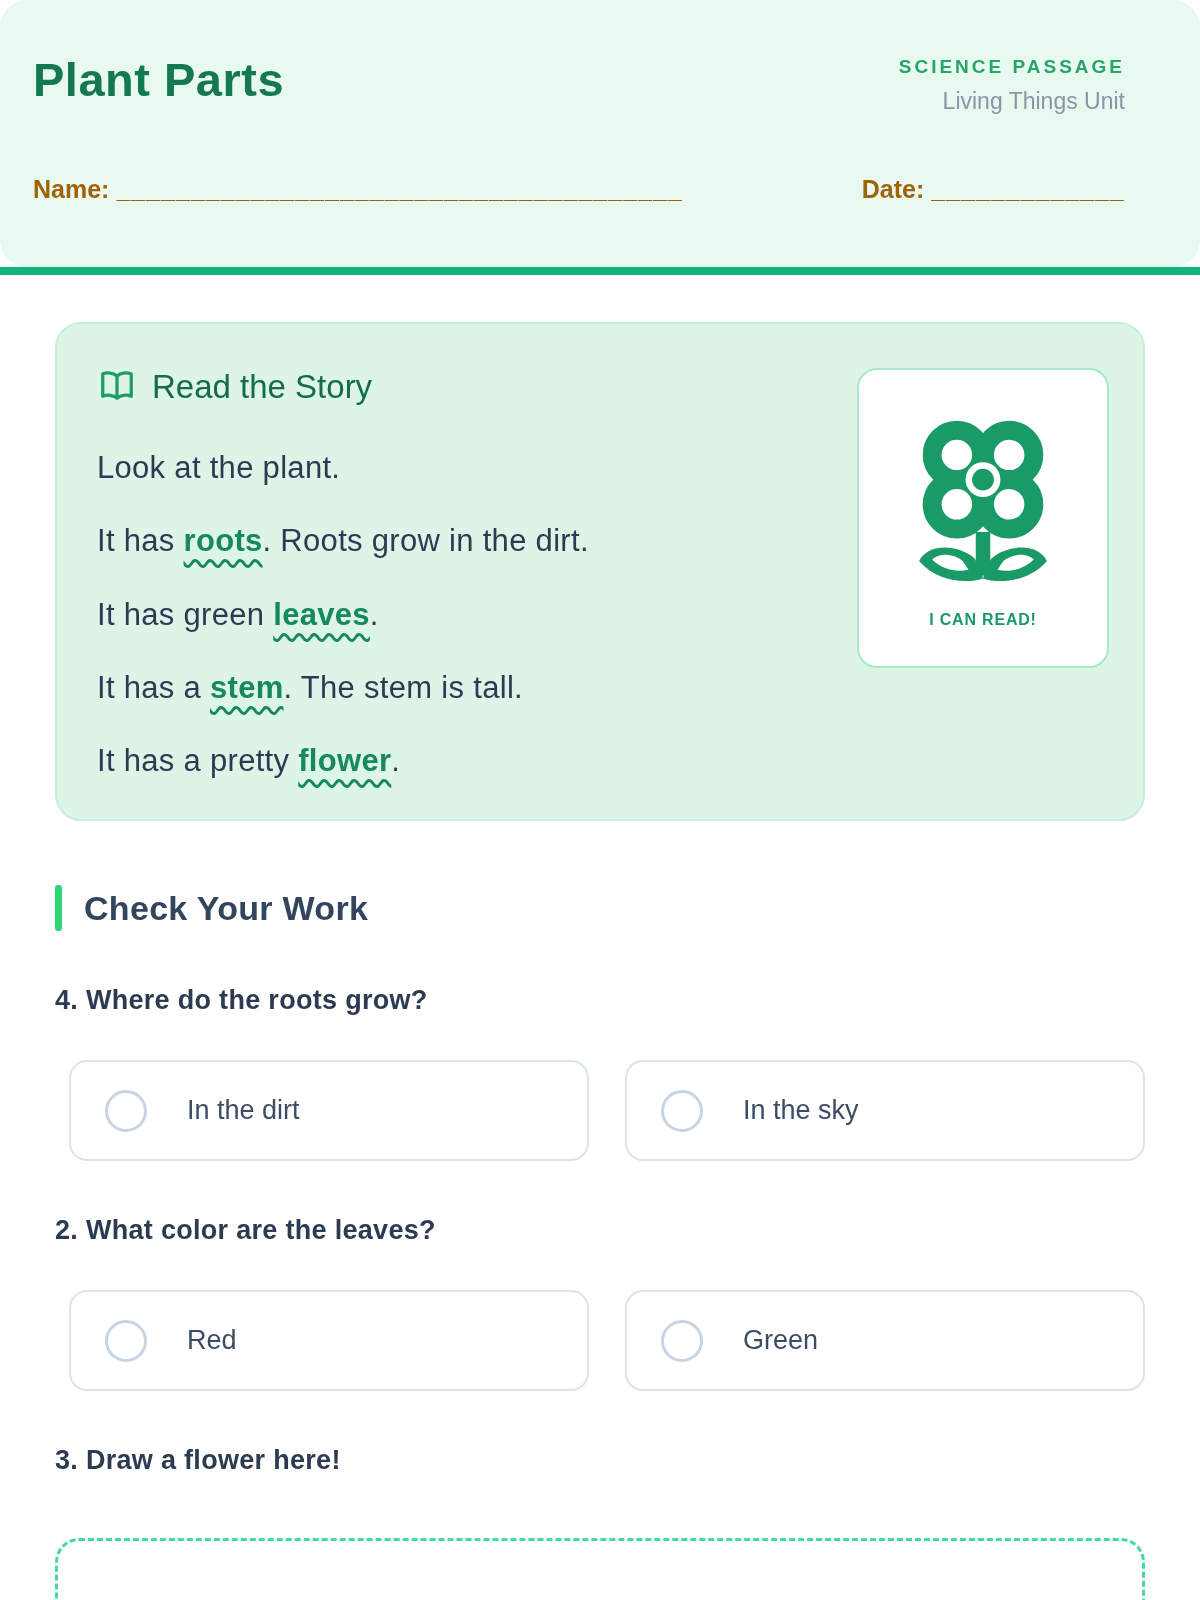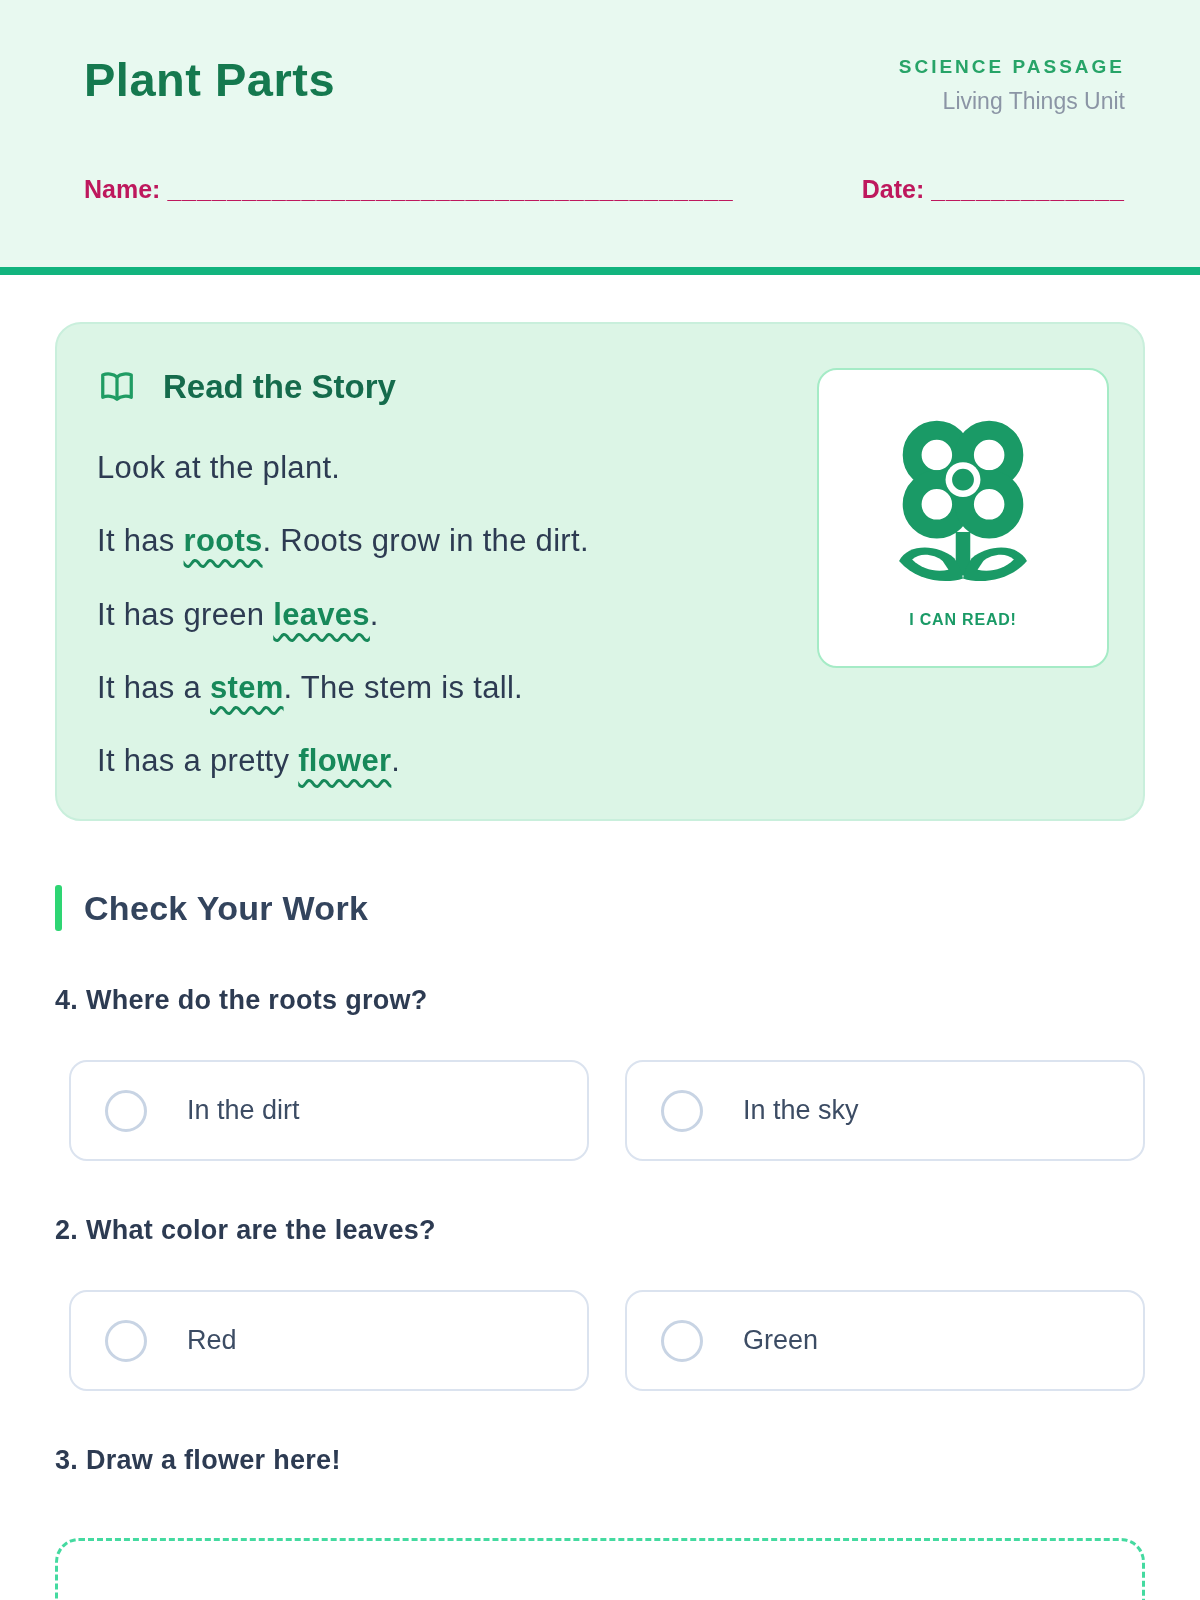--- a/index.html
+++ b/index.html
@@ -6,68 +6,69 @@
   body {
     width:1200px; height:1600px; overflow:hidden;
     background:#ffffff;
     font-family:"Liberation Sans", sans-serif;
     -webkit-font-smoothing:antialiased;
   }
   
   .header {
     background:#e8f9f0;
     height:267px; box-sizing:border-box;
-    padding:52px 75px 0 84px;
+    padding:52px 75px 0 33px;
+    border-radius:27px;
   }
   .header-top { display:flex; justify-content:space-between; align-items:flex-start; }
   .title {
     margin:0; font-size:47px; font-weight:bold; color:#15794f; letter-spacing:0.5px;
   }
   .header-right { text-align:right; padding-top:4px; }
   .eyebrow {
     font-size:19px; font-weight:bold; color:#27a468; letter-spacing:3px;
   }
   .subtitle { font-size:23px; color:#8b95a5; margin-top:10px; }
   .name-row {
     display:flex; justify-content:space-between;
-    margin-top:60px; font-size:25px; color:#be185d;
+    margin-top:60px; font-size:25px; color:#a16207;
   }
   .field-label { font-weight:bold; }
   .field-line { font-weight:bold; letter-spacing:1px; }
   
   .divider { height:8px; background:#12b47e; }
   
   .content { padding:0 55px; }
   
   .story-box {
     margin-top:47px;
     background:#dcf5e6;
     border:2px solid #c9efdc;
     border-radius:26px;
     padding:36px 34px 38px 40px;
     display:flex; box-sizing:border-box;
   }
   .story-left { flex:1; min-width:0; }
   .story-heading {
-    display:flex; align-items:center; gap:26px;
-    font-size:33px; font-weight:bold; color:#156b4c;
+    display:flex; gap:15px;
+    font-size:33px; font-weight:normal; color:#156b4c;
     margin-top:8px;
   }
   .story-line {
     font-size:31px; color:#2d3b52; margin:33px 0 0 0; letter-spacing:0.3px;
     line-height:1.3;
   }
   .story-line.first { margin-top:42px; }
   .kw {
     color:#17895a; font-weight:bold;
     text-decoration:underline wavy #17895a 3px;
     text-underline-offset:8px;
   }
   .read-card {
-    width:292px; height:300px; flex-shrink:0;
+    width:252px; height:300px; flex-shrink:0;
     background:#ffffff;
     border:2px solid #a5ebc6;
     border-radius:20px;
     margin-left:40px; margin-top:8px;
     display:flex; flex-direction:column; align-items:center; justify-content:center;
     box-sizing:border-box;
   }
   .read-caption {
     font-size:16px; font-weight:bold; color:#1a9a66; letter-spacing:0.8px;
     margin-top:18px;

